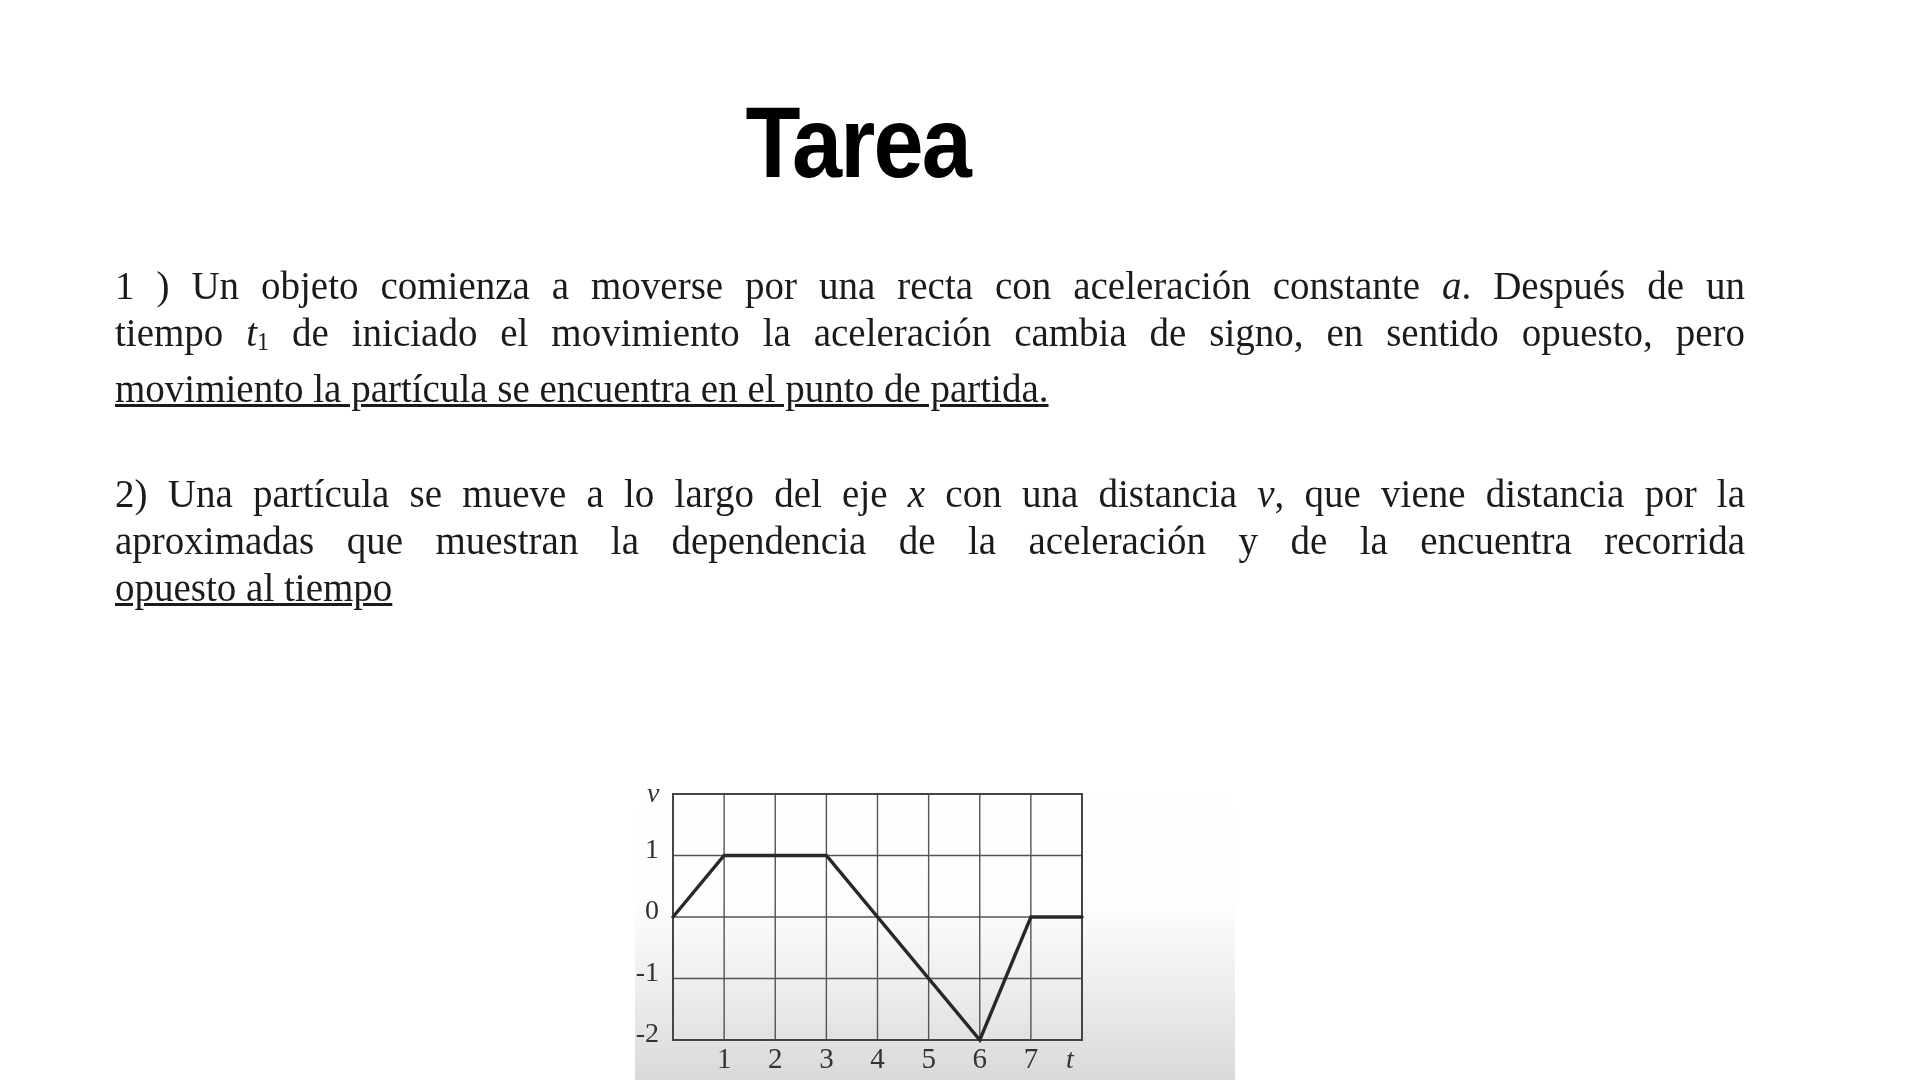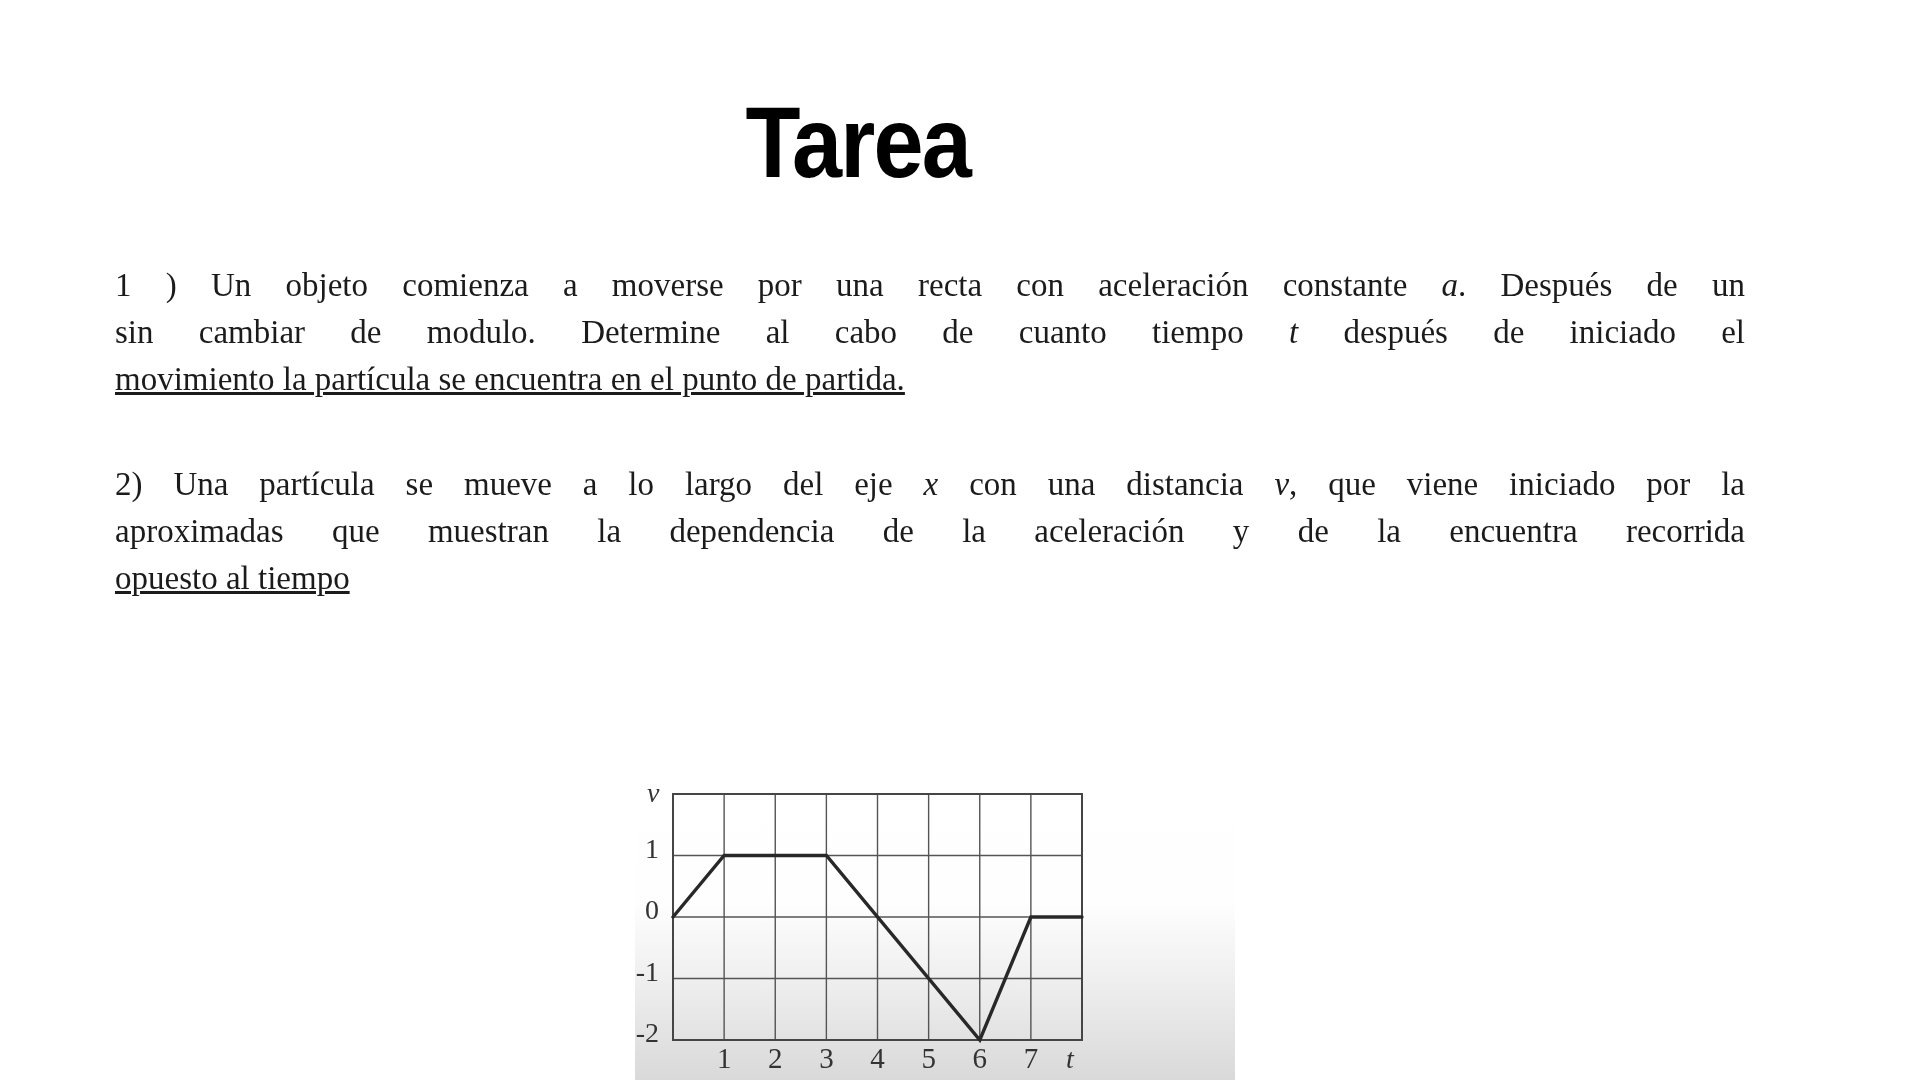--- a/index.html
+++ b/index.html
@@ -3,21 +3,21 @@
 <meta charset="utf-8">
 <style>
   html,body{margin:0;padding:0;background:#fff;}
   .stage{position:relative;width:1920px;height:1080px;background:#ffffff;overflow:hidden;
          font-family:"Liberation Serif",serif;color:#1b1b1b;}
   
   .title-wrap{position:absolute;left:0;top:92px;width:1716px;text-align:center;}
   .title{display:inline-block;font-family:"Liberation Sans",sans-serif;font-weight:700;
          font-size:100px;line-height:1;color:#000;letter-spacing:-2px;transform:scaleX(0.9);}
   
-  .textblock{position:absolute;left:115px;width:1630px;font-size:33px;}
+  .textblock{position:absolute;left:115px;width:1630px;font-size:39px;}
   .para{display:block;}
   .para + .para{margin-top:58px;}
   .tline{line-height:47px;text-align:justify;text-align-last:justify;white-space:normal;}
   .tline.last{text-align-last:left;text-decoration:underline;}
   .math{font-style:italic;}
   .msub{font-size:0.62em;vertical-align:-0.18em;}
   
   .figure{position:absolute;left:635px;top:772px;width:600px;height:308px;
           background:linear-gradient(180deg,#ffffff 0%,#fefefe 42%,#ececec 72%,#d9d9d9 100%);}
   .figure svg{display:block;}
@@ -33,25 +33,25 @@
 
 <div class="stage">
 
   <div class="title-wrap">
     <span class="title">Tarea</span>
   </div>
 
   <div class="textblock" style="top:262px;">
     <div class="para">
         <div class="tline"><span>1 ) Un objeto comienza a moverse por una recta con aceleración constante </span><span class="math">a</span><span>. Después de un</span></div>
-        <div class="tline"><span>sin cambiar de modulo. Determine al cabo de cuanto tiempo </span><span class="math">t</span><span> después de iniciado el</span></div>
+        <div class="tline"><span>tiempo </span><span class="math">t</span><span class="msub">1</span><span> de iniciado el movimiento la aceleración cambia de signo, en sentido opuesto, pero</span></div>
         <div class="tline last"><span>movimiento la partícula se encuentra en el punto de partida.</span></div>
       </div>
     <div class="para">
-        <div class="tline"><span>2) Una partícula se mueve a lo largo del eje </span><span class="math">x</span><span> con una distancia </span><span class="math">v</span><span>, que viene iniciado por la</span></div>
+        <div class="tline"><span>2) Una partícula se mueve a lo largo del eje </span><span class="math">x</span><span> con una distancia </span><span class="math">v</span><span>, que viene distancia por la</span></div>
         <div class="tline"><span>aproximadas que muestran la dependencia de la aceleración y de la encuentra recorrida</span></div>
         <div class="tline last"><span>opuesto al tiempo</span></div>
       </div>
   </div>
 
   <div class="figure">
     <svg width="600" height="308" viewBox="0 0 600 308" xmlns="http://www.w3.org/2000/svg">
         <line x1="38" y1="22" x2="38" y2="268" stroke="#545454" class="gridline"></line>
         <line x1="89.125" y1="22" x2="89.125" y2="268" stroke="#545454" class="gridline"></line>
         <line x1="140.25" y1="22" x2="140.25" y2="268" stroke="#545454" class="gridline"></line>

